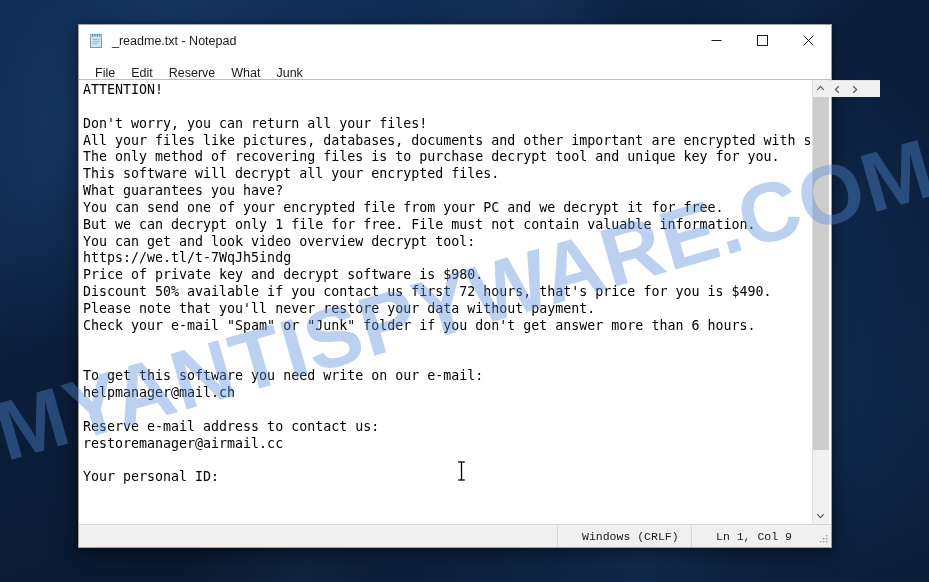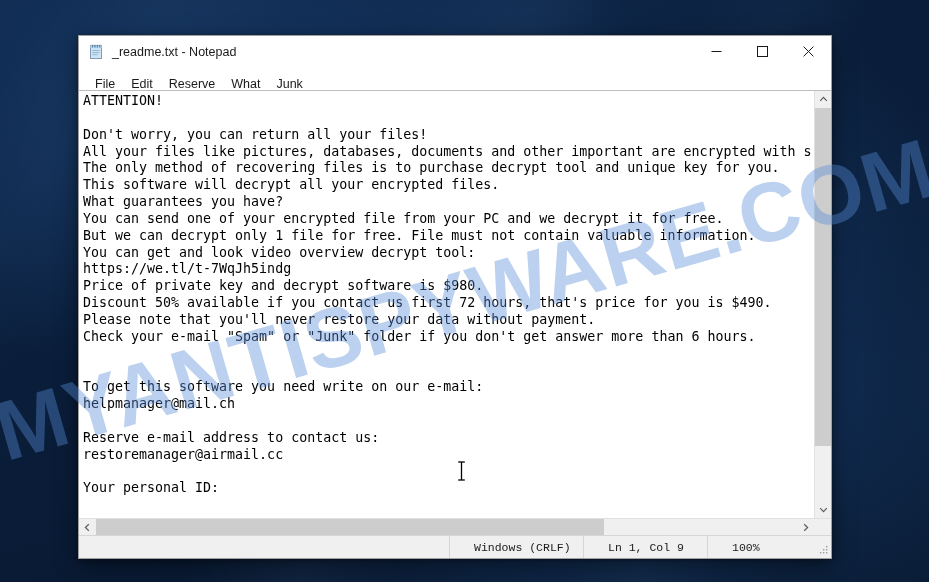--- a/index.html
+++ b/index.html
@@ -65,21 +65,21 @@
     color: rgba(86,140,216,0.40);
     pointer-events: none;
     z-index: 60;
     user-select: none;
   }
 
   
   #notepad {
     position: absolute;
     left: 78px;
-    top: 35px;
+    top: 24px;
     width: 754px;
     height: 524px;
     background: #ffffff;
     border: 1px solid #a0a0a0;
     box-shadow: 0 6px 22px rgba(0,0,0,0.45), 0 1px 4px rgba(0,0,0,0.35);
     display: flex;
     flex-direction: column;
     z-index: 20;
     box-sizing: border-box;
   }
@@ -137,21 +137,21 @@
     padding: 2px 8px;
     cursor: default;
     font-family: "Liberation Sans", sans-serif;
     margin-top: 10px;
   }
 
   
   .editor-wrap {
     flex: 1 1 auto;
     display: flex;
-    flex-direction: column;
+    flex-direction: row;
     min-height: 0;
     border-top: 1px solid #bdbdbd;
     position: relative;
   }
   .editor-row {
     flex: 1 1 auto;
     display: flex;
     min-height: 0;
   }
   .textarea {
@@ -377,21 +377,20 @@
         </svg>
       </div>
       <div class="corner-box"></div>
     </div>
   </div>
 
   <div class="statusbar">
     <div class="status-spacer"></div>
     <div class="status-cell sc-enc">Windows (CRLF)</div>
     <div class="status-cell sc-ln">Ln 1, Col 9</div>
-    <div class="status-cell sc-zoom">100%</div>
     <div class="grip">
       <svg width="11" height="11" viewBox="0 0 11 11">
         <g fill="#9a9a9a">
           <rect x="8" y="2" width="1.4" height="1.4"></rect>
           <rect x="8" y="5" width="1.4" height="1.4"></rect>
             <rect x="5" y="5" width="1.4" height="1.4"></rect>
           <rect x="8" y="8" width="1.4" height="1.4"></rect>
             <rect x="5" y="8" width="1.4" height="1.4"></rect>
             <rect x="2" y="8" width="1.4" height="1.4"></rect>
         </g>

